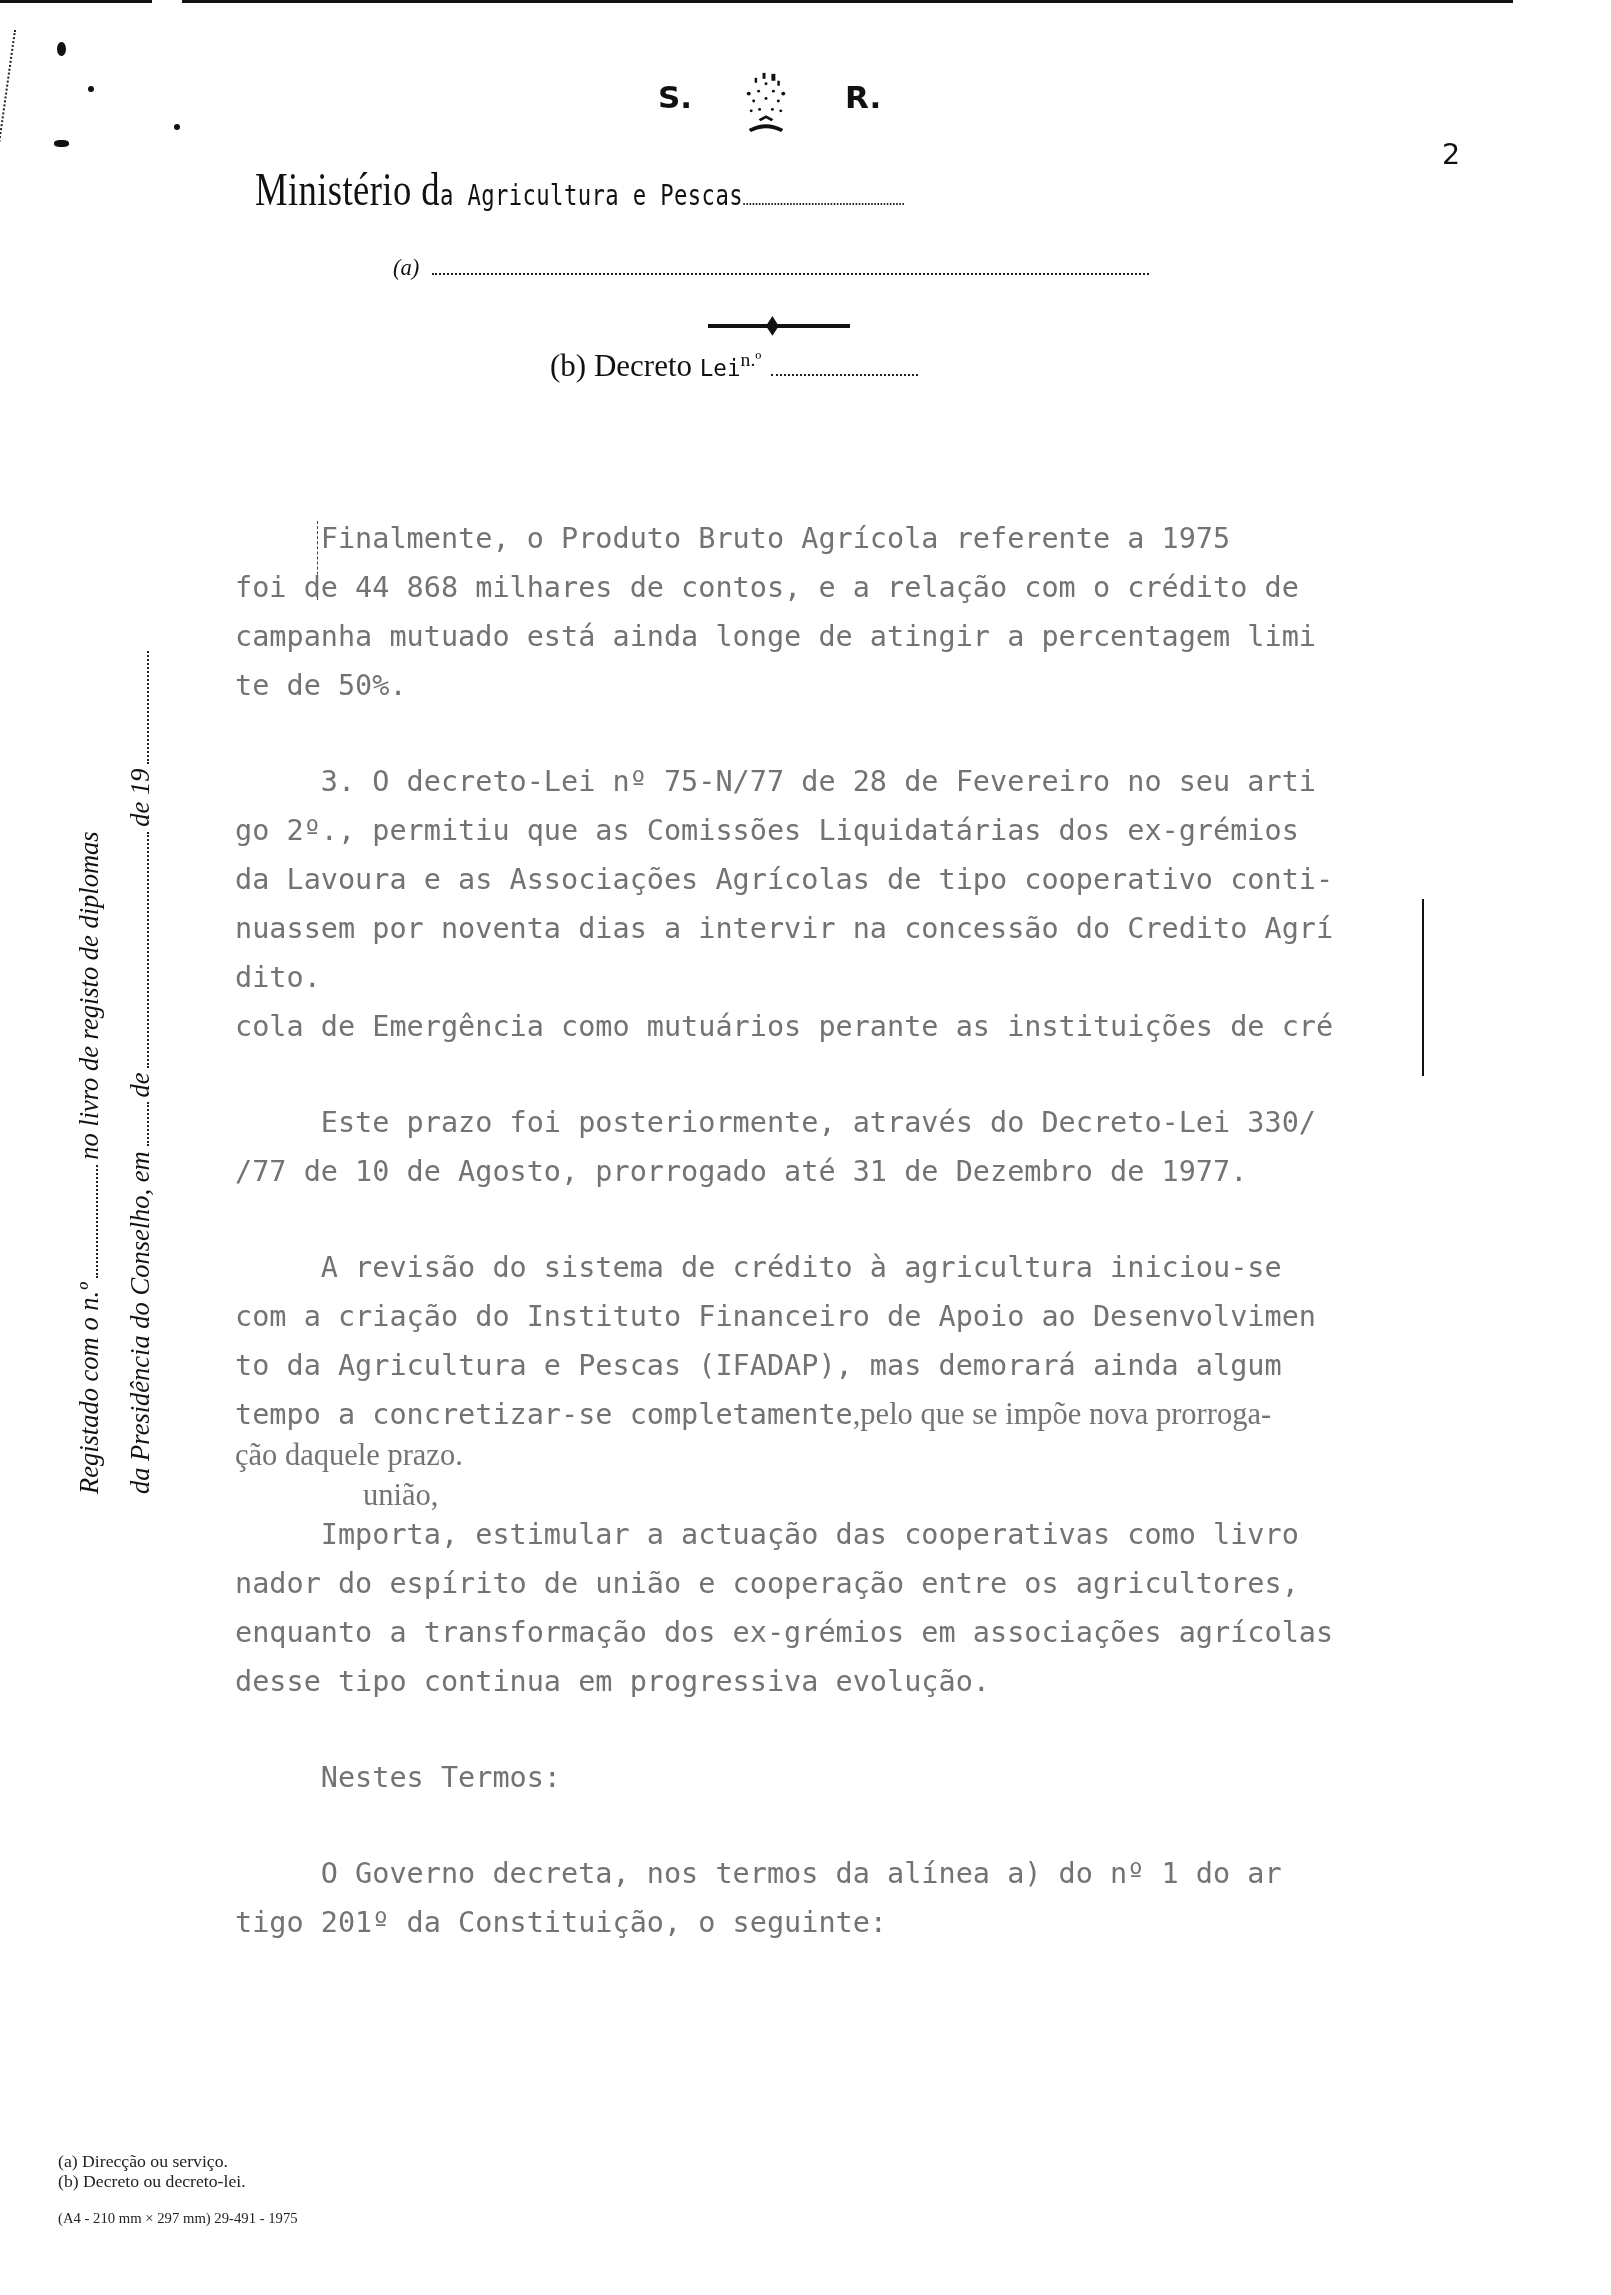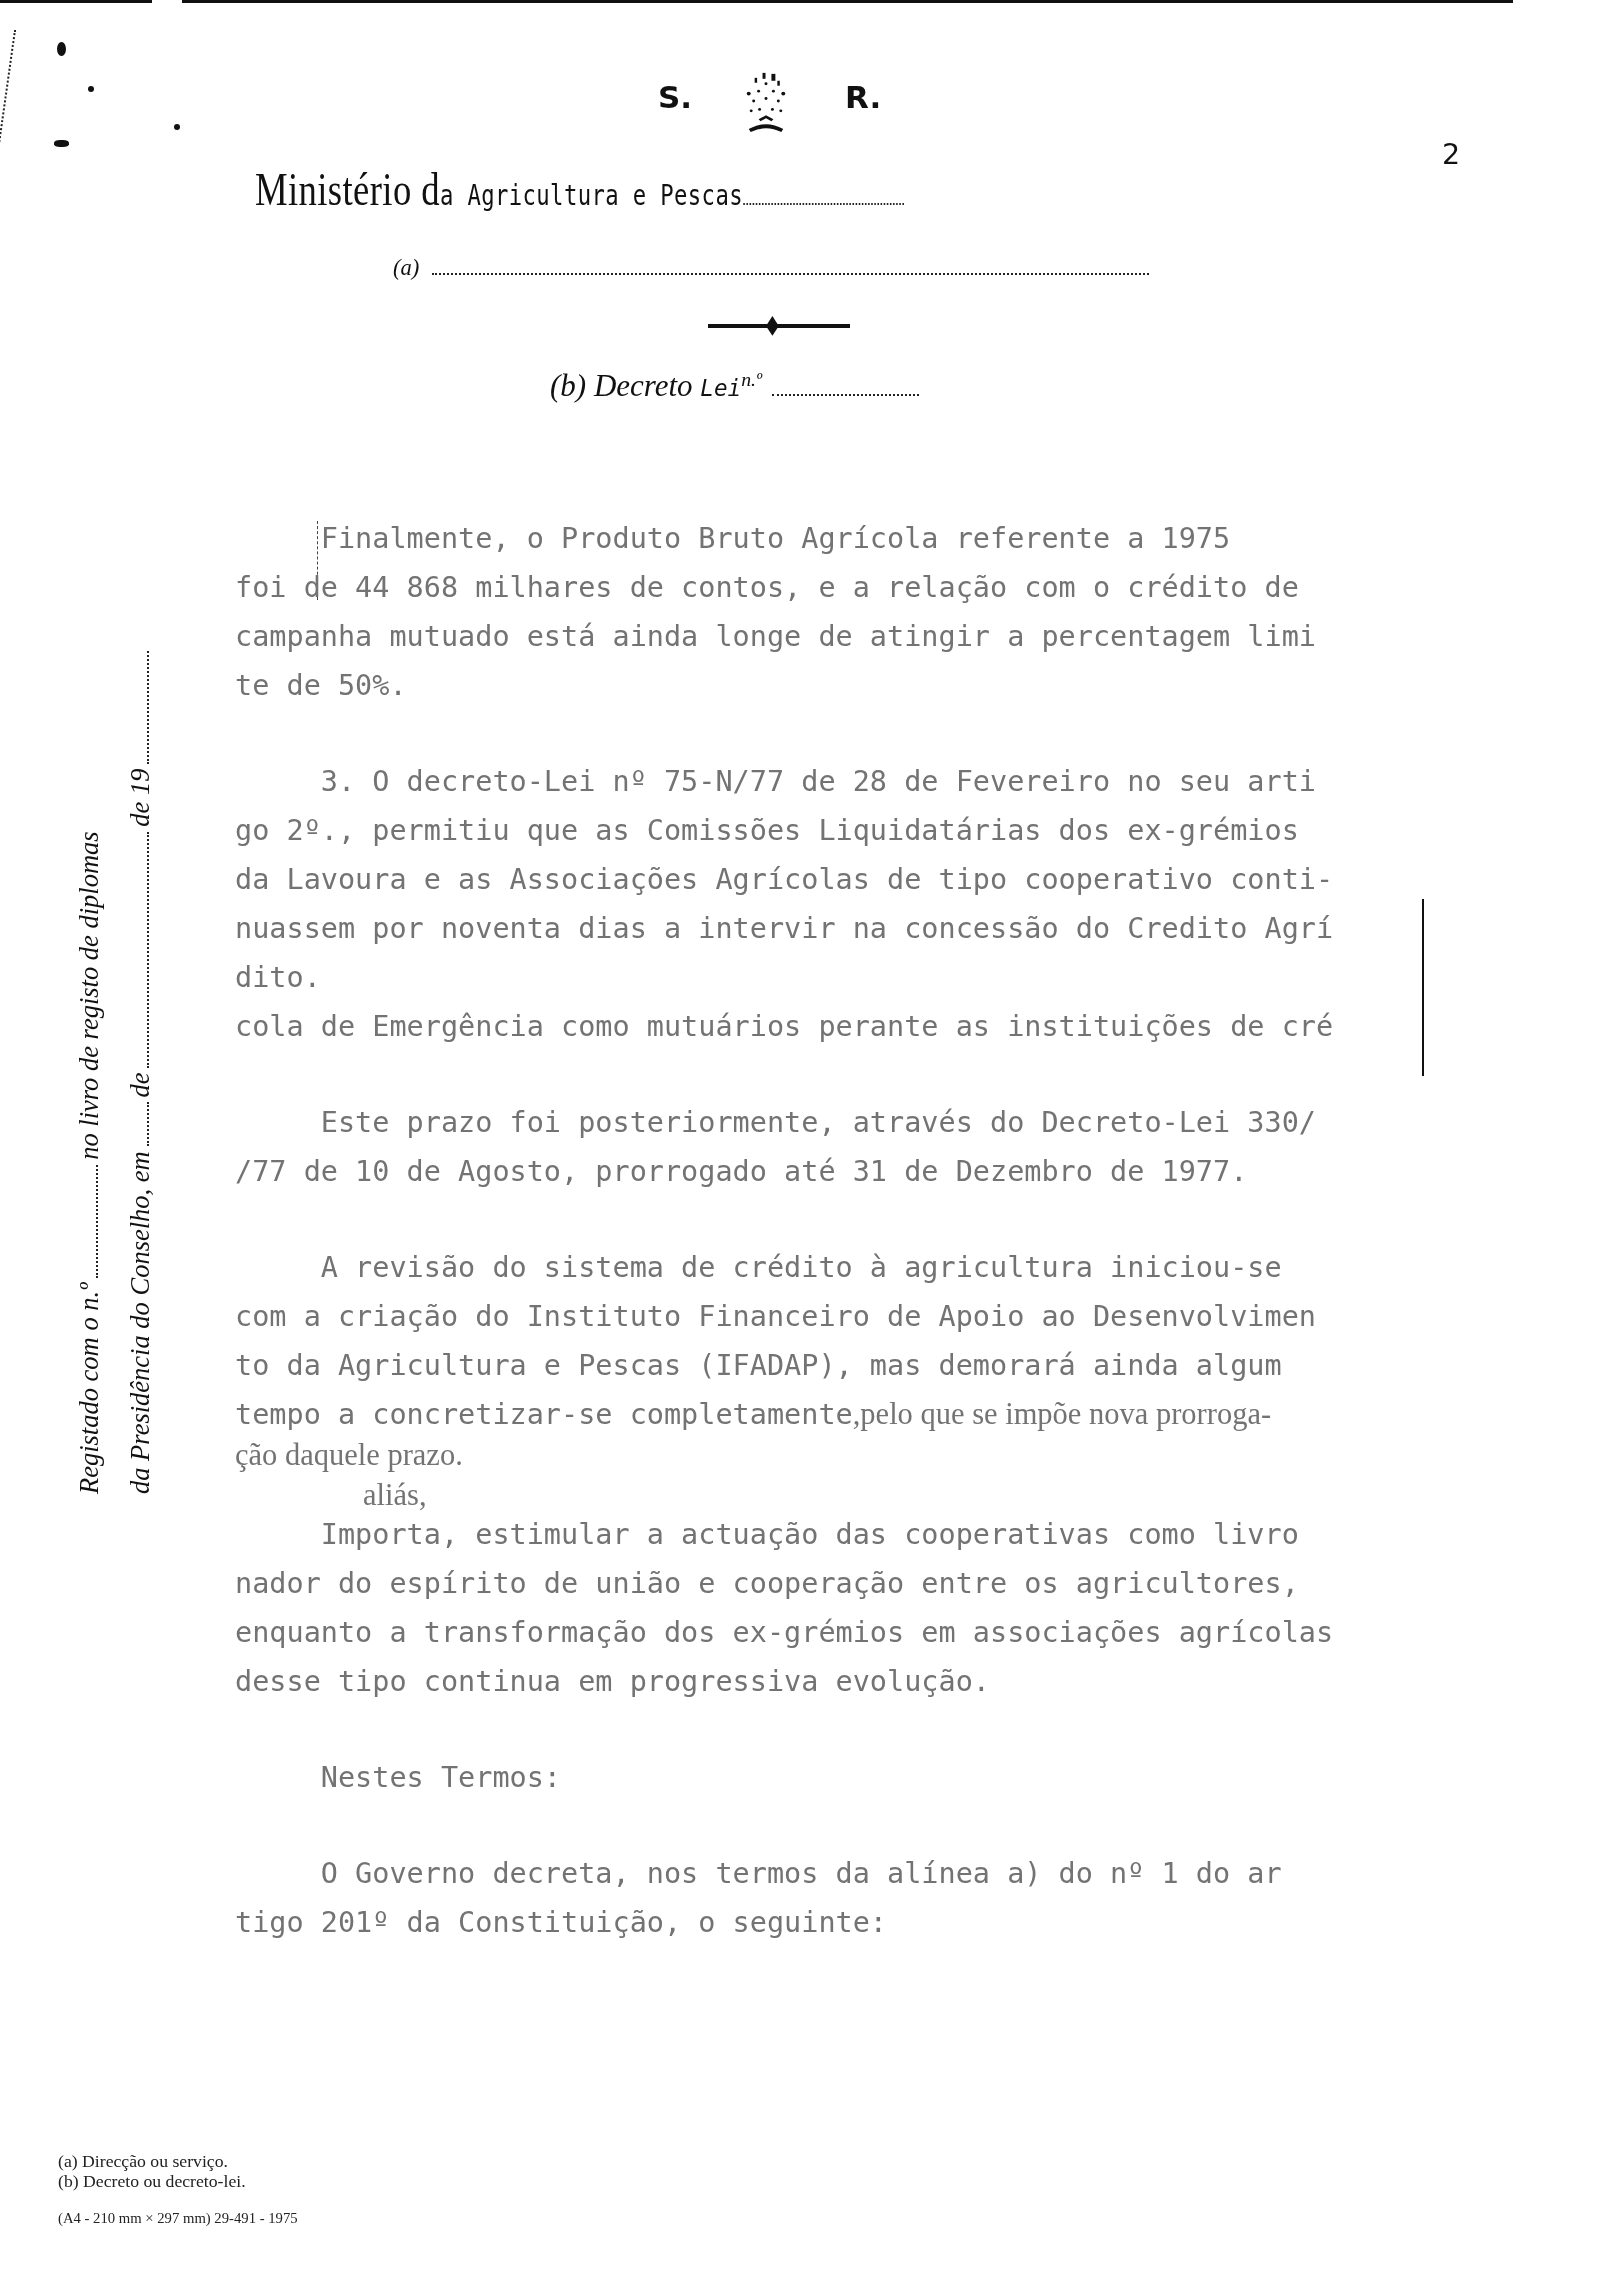--- a/index.html
+++ b/index.html
@@ -16,21 +16,21 @@
   .seal-row .emblem { position:absolute; left:71px; top:0; width:74px; height:74px; }
   .page-num { position:absolute; left:1442px; top:138px; font-family:"DejaVu Sans", sans-serif; font-size:28.5px; }
 
   .ministry { position:absolute; left:255px; top:162px; font-family:"Liberation Serif", serif; font-size:47px; transform:scaleX(0.78); transform-origin:left; letter-spacing:0.5px; white-space:nowrap; }
   .ministry .fill { font-family:"DejaVu Sans Mono", monospace; font-size:28.5px; }
   .dots { display:inline-block; border-bottom:2.5px dotted #222; height:0; vertical-align:baseline; }
   .line-a { position:absolute; left:393px; top:255px; font-family:"Liberation Serif", serif; font-style:italic; font-size:22.6px; }
   .line-a .dots { width:717px; margin-left:12.8px; }
   .divider { position:absolute; left:708px; top:324px; width:142px; height:3.9px; background:#111; }
   .divider::after { content:""; position:absolute; left:58px; top:-7.9px; width:12.8px; height:19.7px; background:#111; clip-path:polygon(50% 0,100% 50%,50% 100%,0 50%); }
-  .decreto { position:absolute; left:550px; top:368px; font-family:"Liberation Serif", serif; font-size:31px; white-space:nowrap;font-style:italic; }
+  .decreto { position:absolute; left:550px; top:348px; font-family:"Liberation Serif", serif; font-size:31px; white-space:nowrap; }
   .decreto .lei { font-family:"DejaVu Sans Mono", monospace; font-size:22.6px; }
   .decreto .dots { width:147px; margin-left:9.8px; }
 
   .body { position:absolute; left:235px; top:514px; width:1336px; font-family:"DejaVu Sans Mono", monospace; font-size:28.5px; color:#737373; }
   .body p { margin:0; white-space:pre; line-height:49px; }
   .gap-md { height:47px; }
   .body .inlinecorr { font-family:"Liberation Serif", serif; font-size:30.5px; }
   .body .tight { line-height:32px; }
   .body .above { display:block; padding-left:128px; line-height:29.5px; margin-top:9.8px; }
 
@@ -128,21 +128,21 @@
   </div>
   <div class="gap-md"></div>
   <div>
     <p>     A revisão do sistema de crédito à agricultura iniciou-se</p>
     <p>com a criação do Instituto Financeiro de Apoio ao Desenvolvimen</p>
     <p>to da Agricultura e Pescas (IFADAP), mas demorará ainda algum</p>
     <p><span>tempo a concretizar-se completamente</span><span class="inlinecorr">,pelo que se impõe nova prorroga-</span></p>
     <p class="tight inlinecorr">ção daquele prazo.</p>
   </div>
   <div>
-    <span class="above inlinecorr">aliás,</span>
+    <span class="above inlinecorr">união,</span>
     <p>     Importa, estimular a actuação das cooperativas como livro</p>
     <p>nador do espírito de união e cooperação entre os agricultores,</p>
     <p>enquanto a transformação dos ex-grémios em associações agrícolas</p>
     <p>desse tipo continua em progressiva evolução.</p>
   </div>
   <div class="gap-md"></div>
   <p>     Nestes Termos:</p>
   <div class="gap-md"></div>
   <div>
     <p>     O Governo decreta, nos termos da alínea a) do nº 1 do ar</p>

